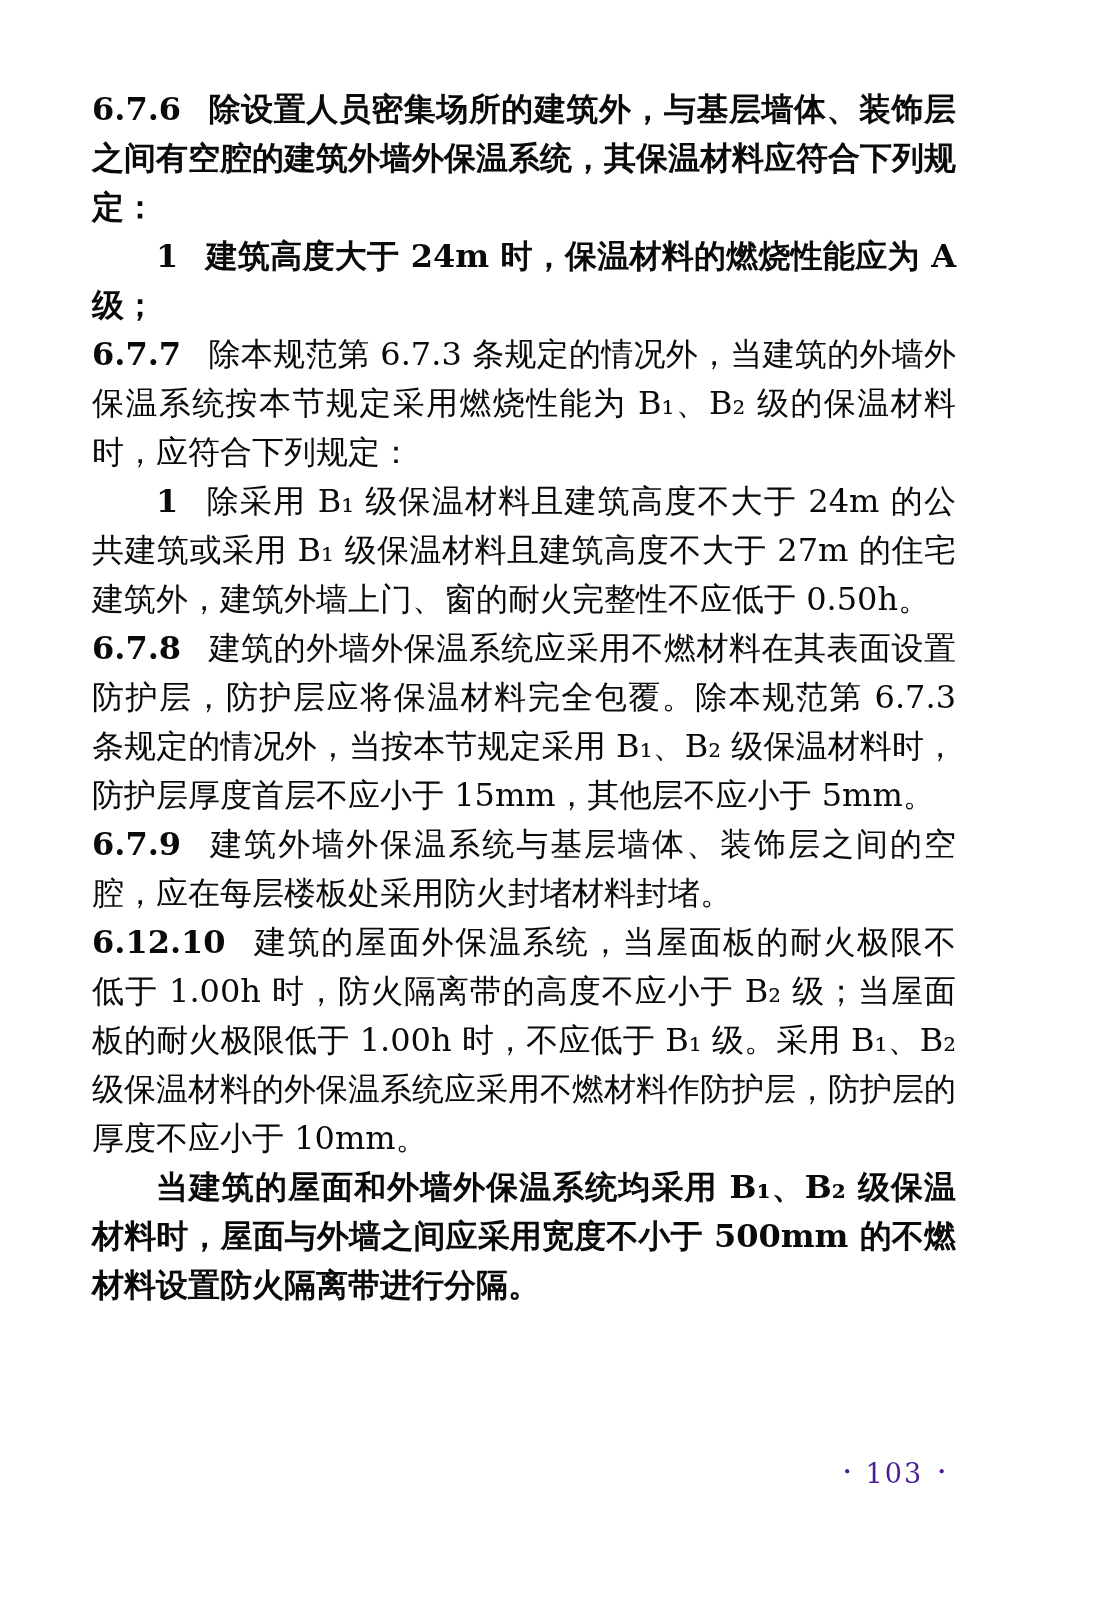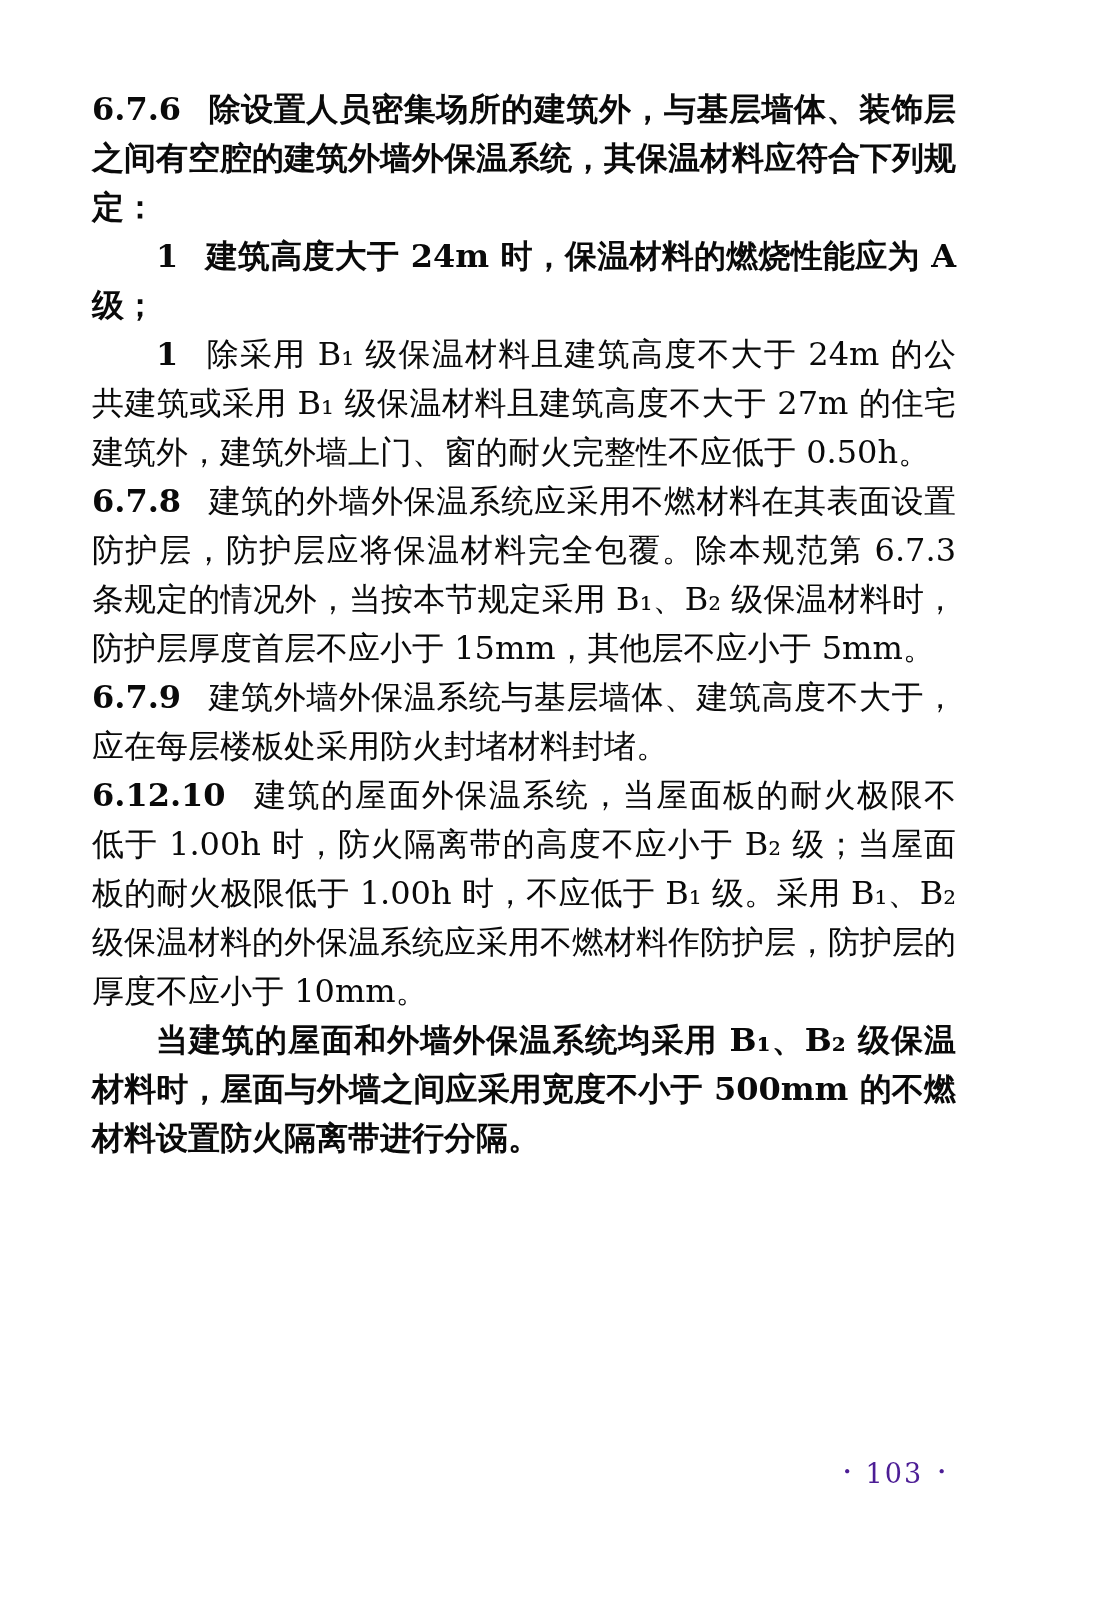--- a/index.html
+++ b/index.html
@@ -46,32 +46,35 @@
 
   <p class="para bold">
     <span class="num">6.7.6</span><span>除设置人员密集场所的建筑外，与基层墙体、装饰层之间有空腔的建筑外墙外保温系统，其保温材料应符合下列规定：</span>
   </p>
 
   <p class="para bold item">
     <span class="num">1</span><span>建筑高度大于 24m 时，保温材料的燃烧性能应为 A 级；</span>
   </p>
 
 
+  <p class="para">
+    <span class="num">6.7.7</span><span>除本规范第 6.7.3 条规定的情况外，当建筑的外墙外保温系统按本节规定采用燃烧性能为 B₁、B₂ 级的保温材料时，应符合下列规定：</span>
+  </p>
 
   <p class="para item">
     <span class="num">1</span><span>除采用 B₁ 级保温材料且建筑高度不大于 24m 的公共建筑或采用 B₁ 级保温材料且建筑高度不大于 27m 的住宅建筑外，建筑外墙上门、窗的耐火完整性不应低于 0.50h。</span>
   </p>
 
 
   <p class="para">
     <span class="num">6.7.8</span><span>建筑的外墙外保温系统应采用不燃材料在其表面设置防护层，防护层应将保温材料完全包覆。除本规范第 6.7.3 条规定的情况外，当按本节规定采用 B₁、B₂ 级保温材料时，防护层厚度首层不应小于 15mm，其他层不应小于 5mm。</span>
   </p>
 
   <p class="para">
-    <span class="num">6.7.9</span><span>建筑外墙外保温系统与基层墙体、建筑高度不大于，应在每层楼板处采用防火封堵材料封堵。</span>
+    <span class="num">6.7.9</span><span>建筑外墙外保温系统与基层墙体、装饰层之间的空腔，应在每层楼板处采用防火封堵材料封堵。</span>
   </p>
 
   <p class="para">
     <span class="num">6.12.10</span><span>建筑的屋面外保温系统，当屋面板的耐火极限不低于 1.00h 时，防火隔离带的高度不应小于 B₂ 级；当屋面板的耐火极限低于 1.00h 时，不应低于 B₁ 级。采用 B₁、B₂ 级保温材料的外保温系统应采用不燃材料作防护层，防护层的厚度不应小于 10mm。</span>
   </p>
 
   <p class="para cont">
     <span>当建筑的屋面和外墙外保温系统均采用 B₁、B₂ 级保温材料时，屋面与外墙之间应采用宽度不小于 500mm 的不燃材料设置防火隔离带进行分隔。</span>
   </p>
 

